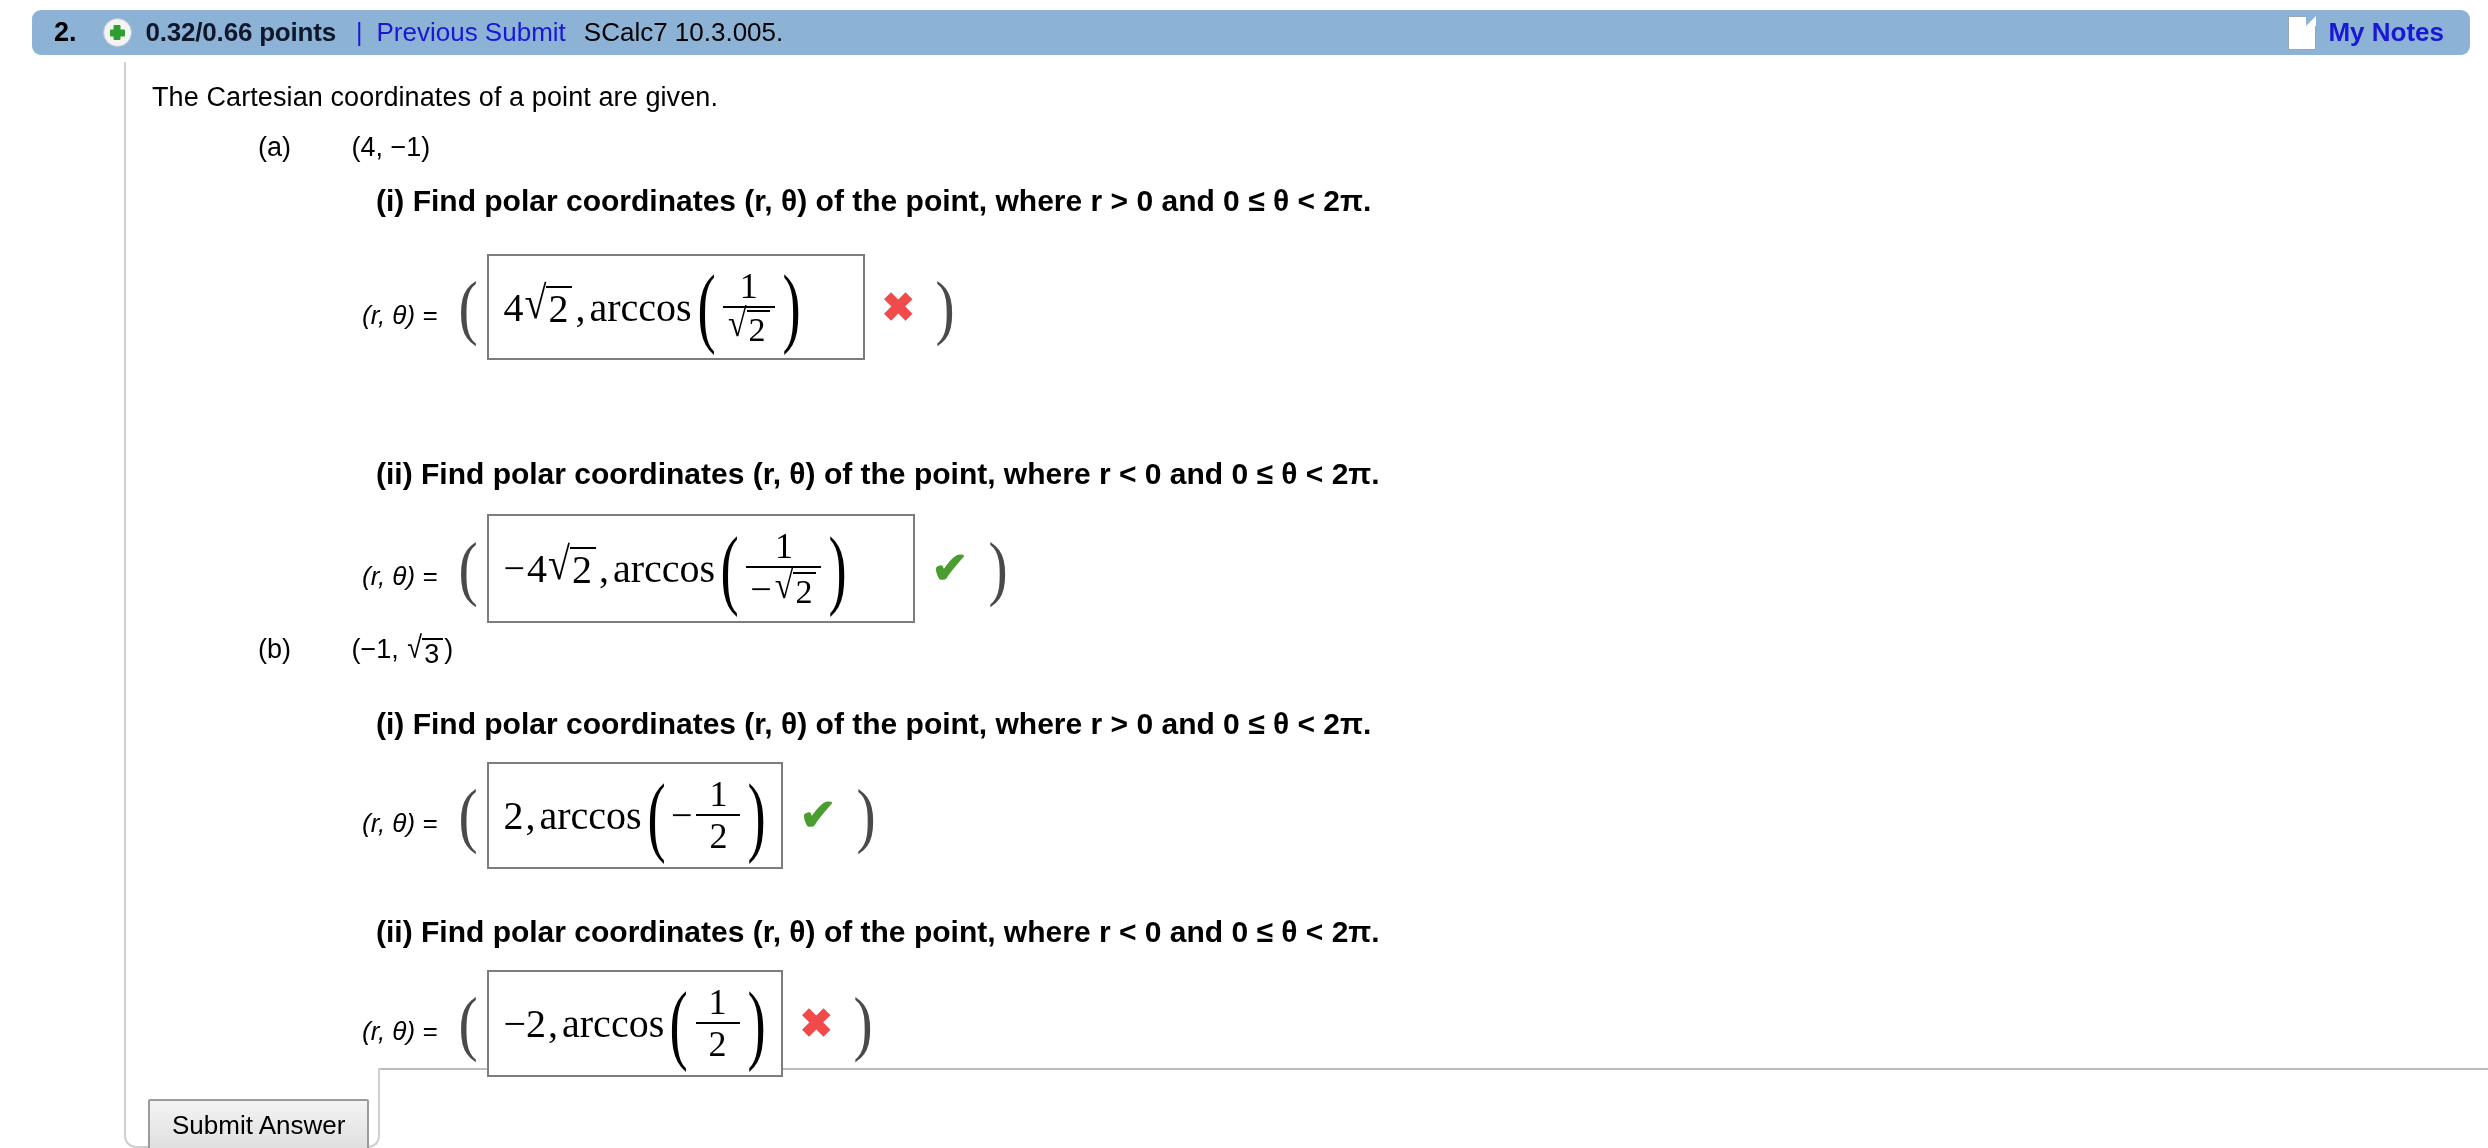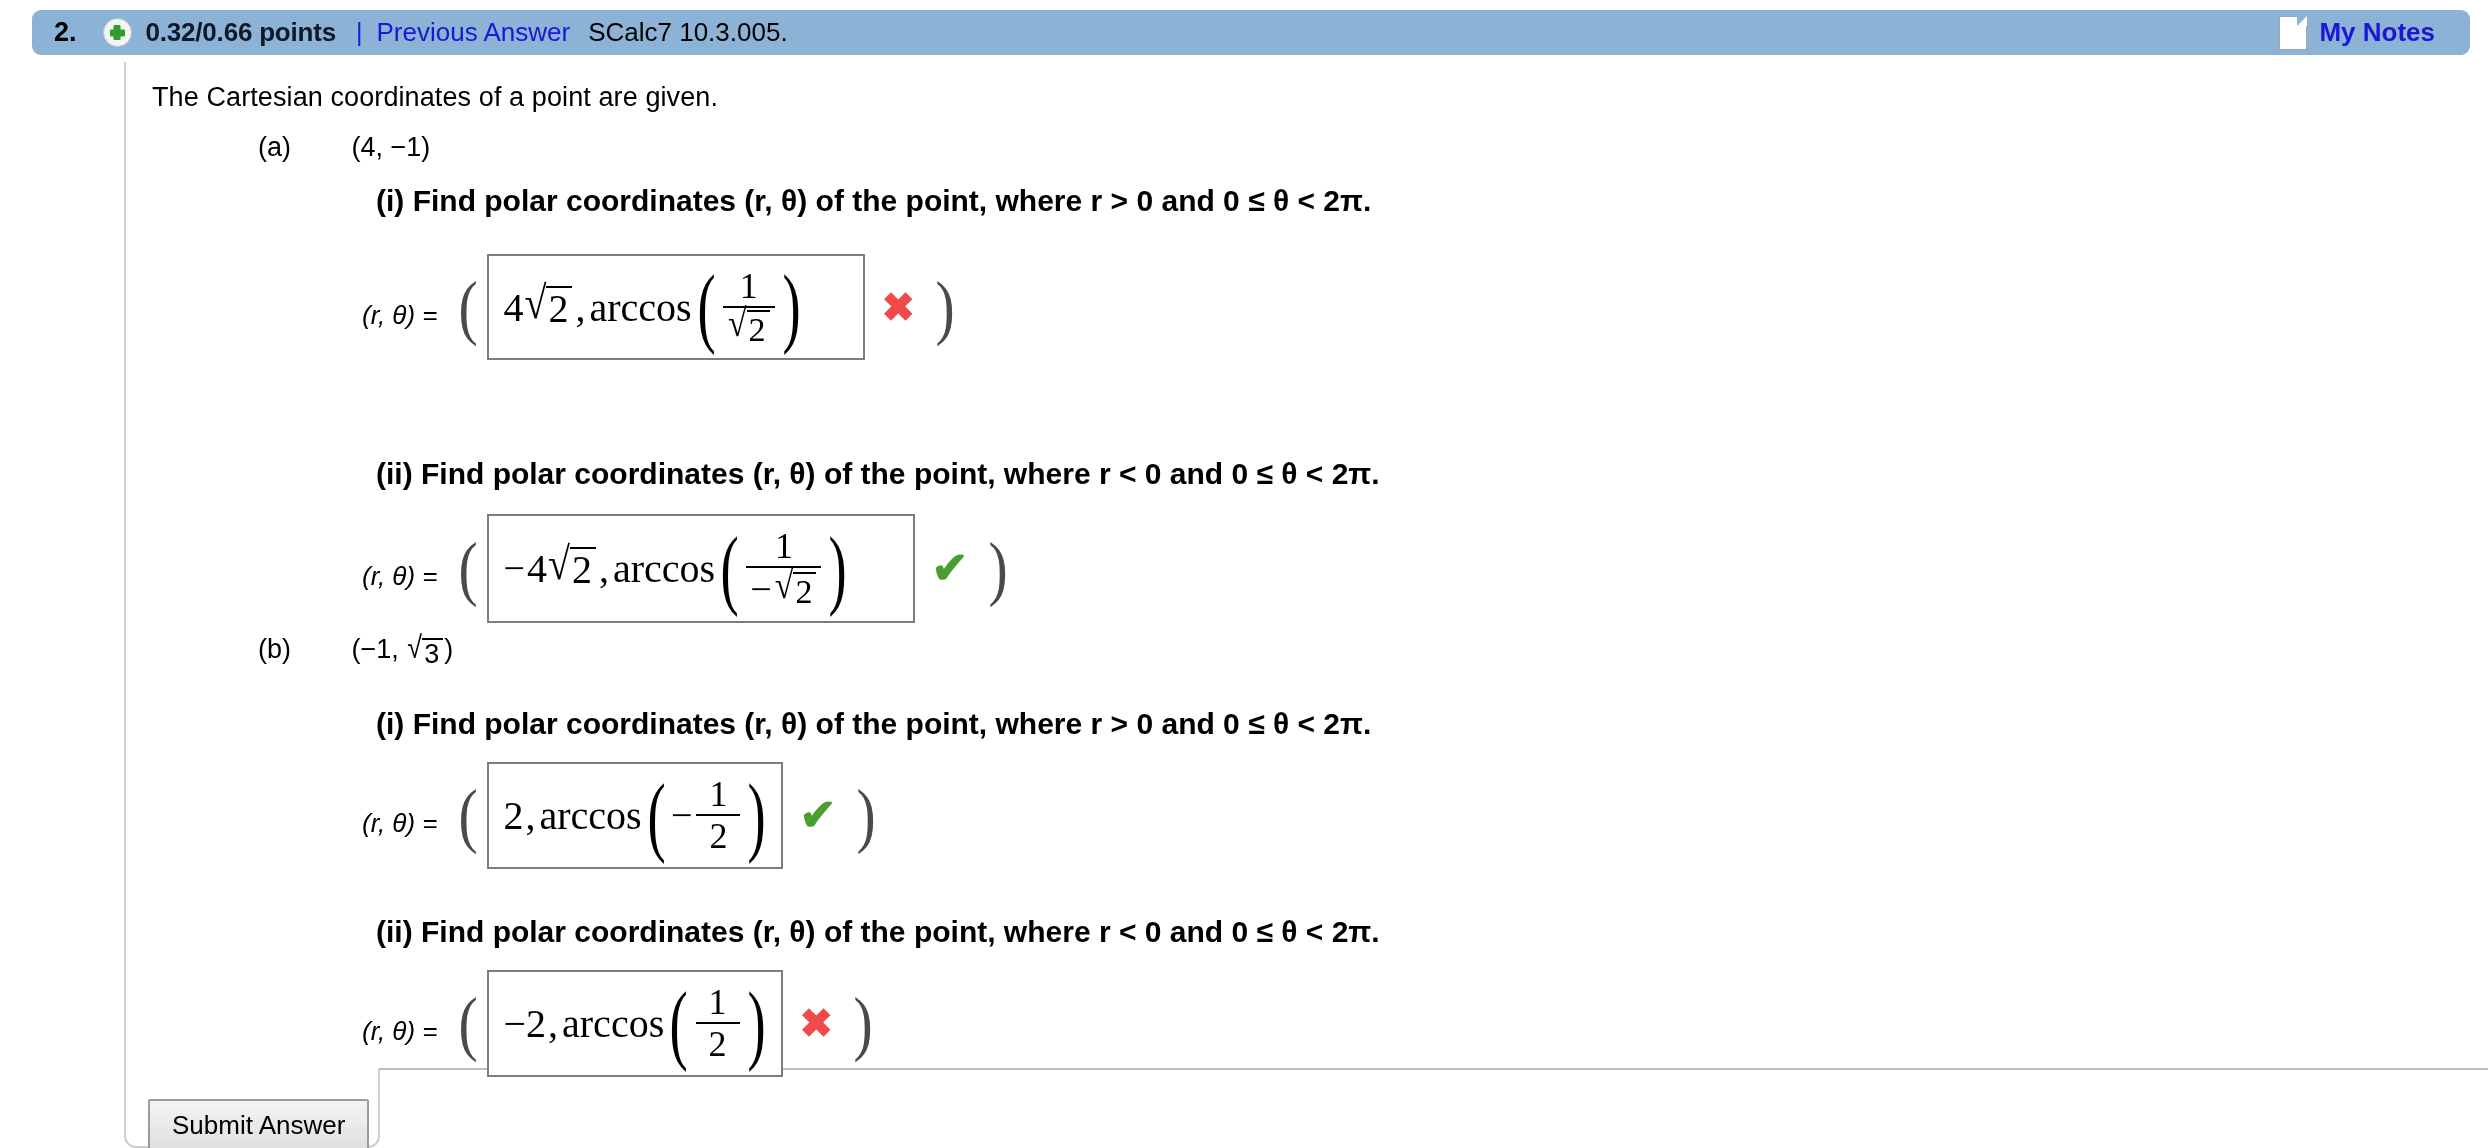--- a/index.html
+++ b/index.html
@@ -100,21 +100,21 @@
     top: -1px; right: -1px;
     width: 0; height: 0;
     border-left: 10px solid #8cb2d6;
     border-bottom: 10px solid #ffffff;
   }
   .my-notes {
     font-size: 26px;
     font-weight: bold;
     color: #1a18d6;
     text-decoration: none;
-    margin-right: 17px;
+    margin-right: 8px;
   }
 
   
   .content-wrap {
     position: absolute;
     left: 0;
     top: 62px;
     width: 2212px;
     height: 1086px;
   }
@@ -304,21 +304,21 @@
   .ital { font-style: italic; }
 </style>
 </head>
 <body>
 
 <div class="qheader">
   <span class="q-num">2.</span>
   <span class="plus-icon"></span>
   <span class="points">0.32/0.66 points</span>
   <span class="sep">|</span>
-  <a href="#" class="prev-answers">Previous Answer</a>
+  <a href="#" class="prev-answers">Previous Submit</a>
   <span class="qref">SCalc7 10.3.005.</span>
   <span class="spacer"></span>
   <span class="notes-doc-icon"></span>
   <a href="#" class="my-notes">My Notes</a>
 </div>
 
 <div class="content-wrap">
 
   <div class="left-rail"></div>
   <div class="bottom-rule"></div>

